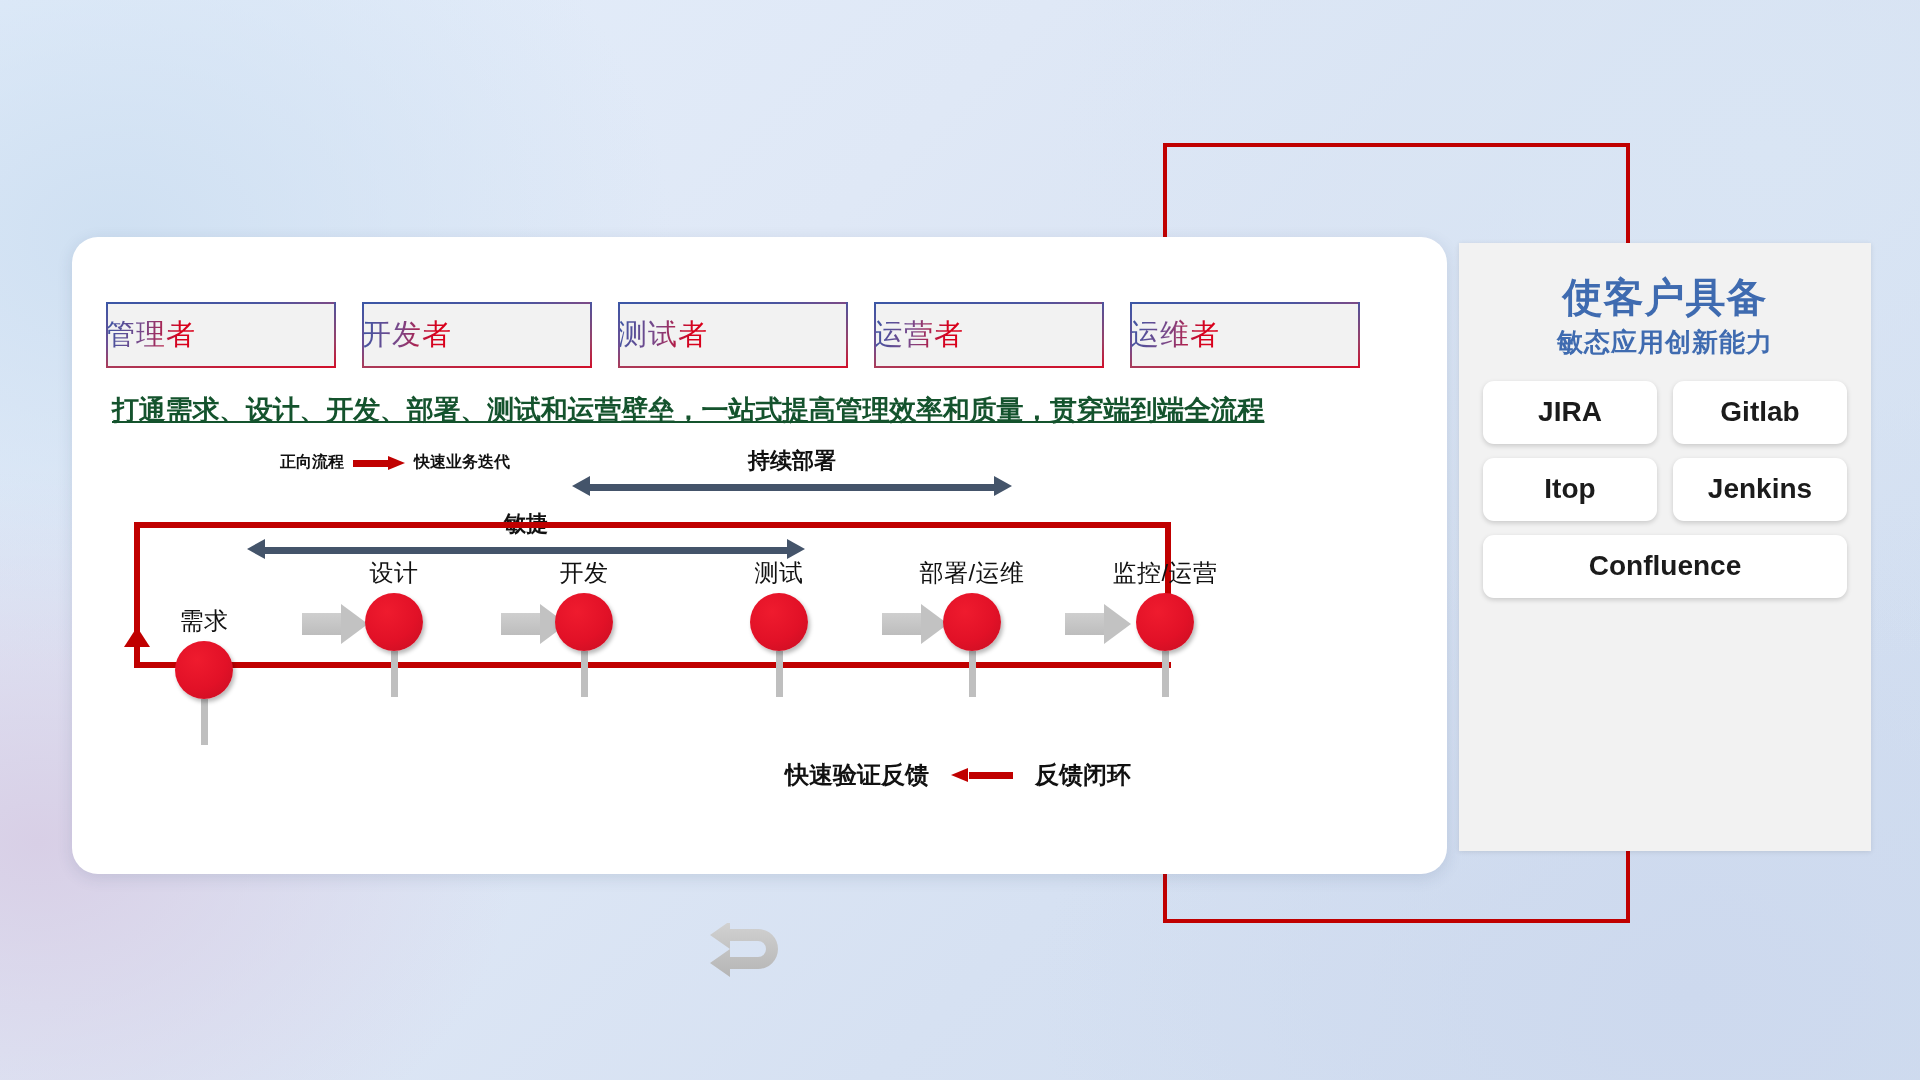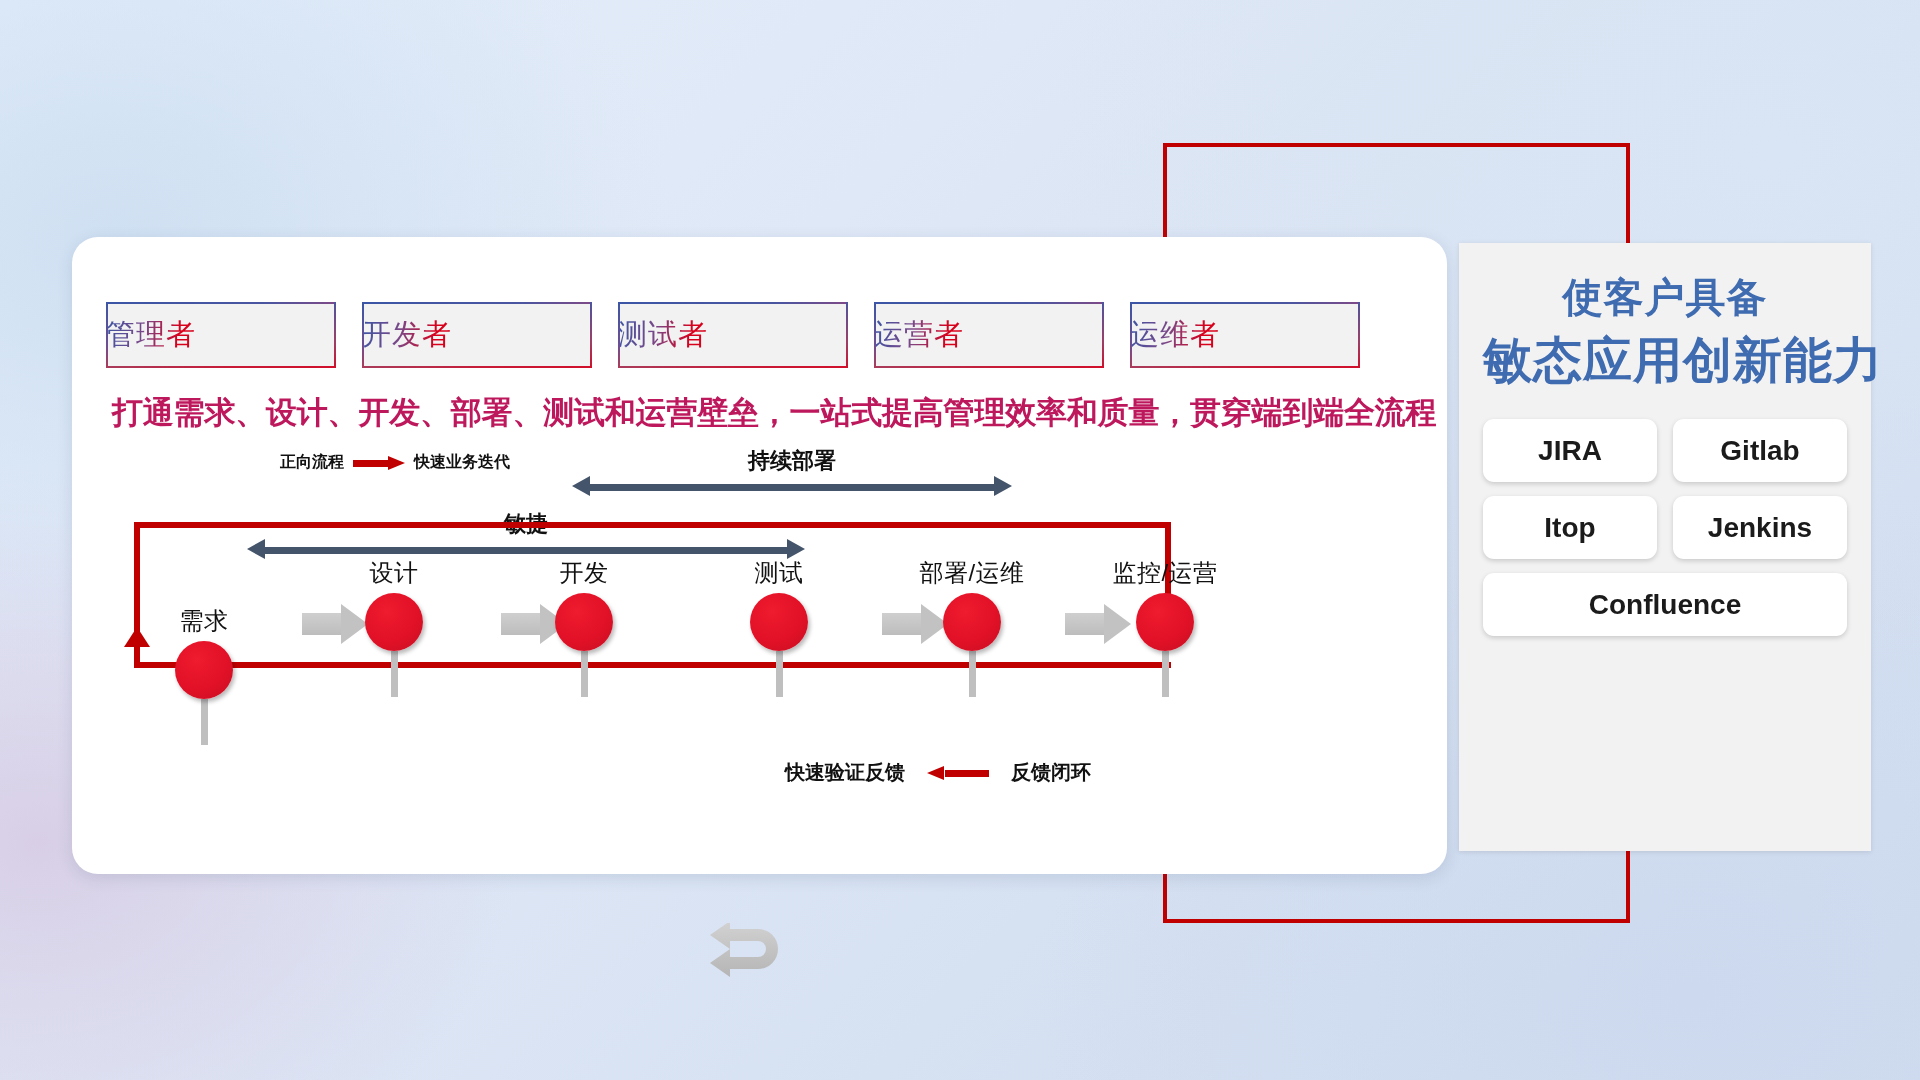--- a/index.html
+++ b/index.html
@@ -69,24 +69,24 @@
   }
   .tools-title {
     text-align: center;
     color: #3F6BB0;
     font-size: 40px;
     font-weight: 700;
     line-height: 1.42;
     letter-spacing: 1px;
     white-space: nowrap;
   }
-  .tools-title.line2 { font-size: 49px; }
+  .tools-title.line2 { font-size: 26px; font-family: Liberation Mono, monospace; }
 
   #tools-grid {
-    margin-top: 24px;
+    margin-top: 18px;
     display: flex;
     flex-wrap: wrap;
     gap: 14px 16px;
   }
   .tool-chip {
     background: #FFFFFF;
     border-radius: 11px;
     box-shadow: 0 2px 5px rgba(0,0,0,0.17);
     height: 63px;
     display: flex;
@@ -150,25 +150,26 @@
     white-space: nowrap;
     letter-spacing: 1px;
   }
 
   
   #desc {
     position: absolute;
     left: 40px;
     top: 155px;
     width: 1300px;
-    font-size: 31px;
+    font-size: 27px;
     font-weight: 700;
-    color: #be185d;
+    color: #14532d;
     white-space: nowrap;
     letter-spacing: -0.2px;
+    text-decoration: underline;
   }
 
   
   #forward-flow {
     position: absolute;
     left: 208px;
     top: 215px;
     display: flex;
     align-items: center;
     gap: 9px;
@@ -319,21 +320,21 @@
   #cycle-arrow { position: absolute; left: 598px; top: 366px; width: 100px; height: 70px; }
 
   
   #feedback {
     position: absolute;
     left: 713px;
     top: 522px;
     display: flex;
     align-items: center;
     gap: 22px;
-    font-size: 20px;
+    font-size: 24px;
     font-weight: 700;
     color: #111;
     white-space: nowrap;
     justify-content: center;
   }
 </style>
 </head>
 <body>
 
 <div id="stage">

